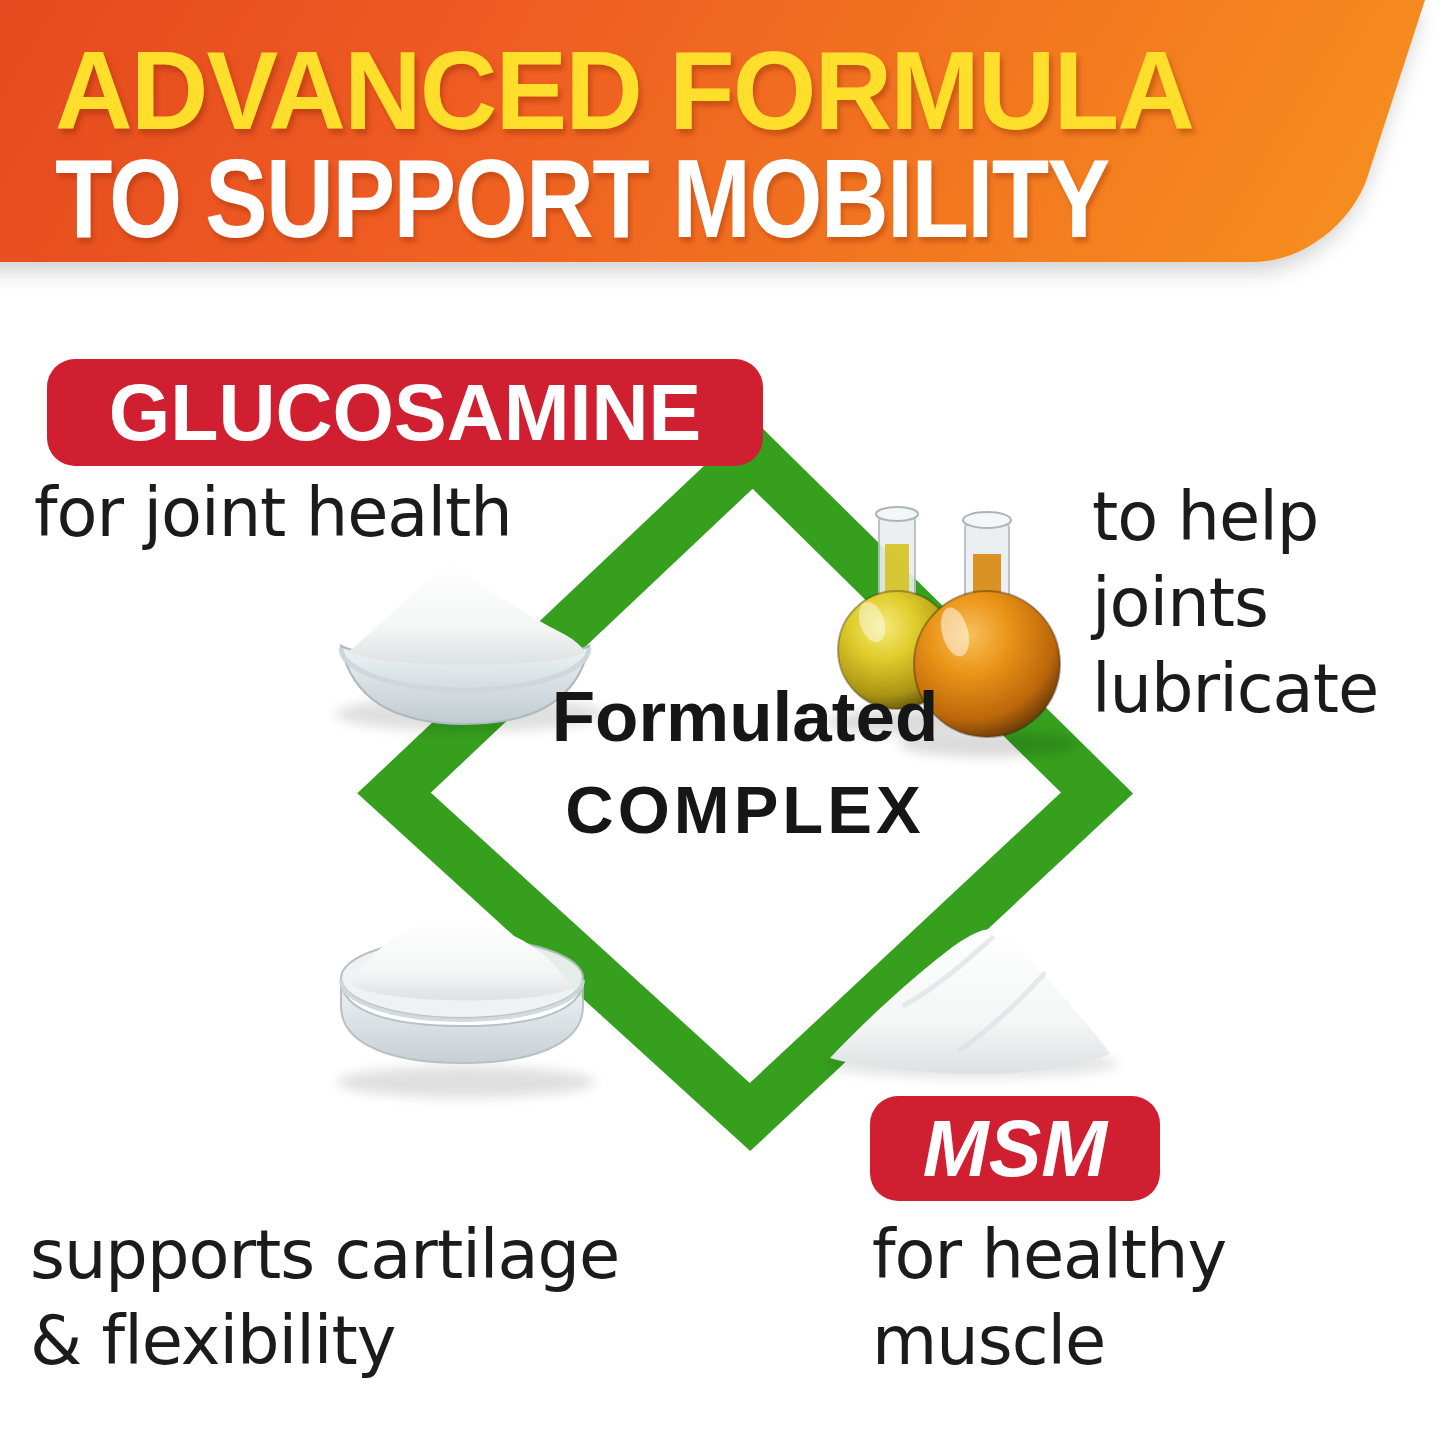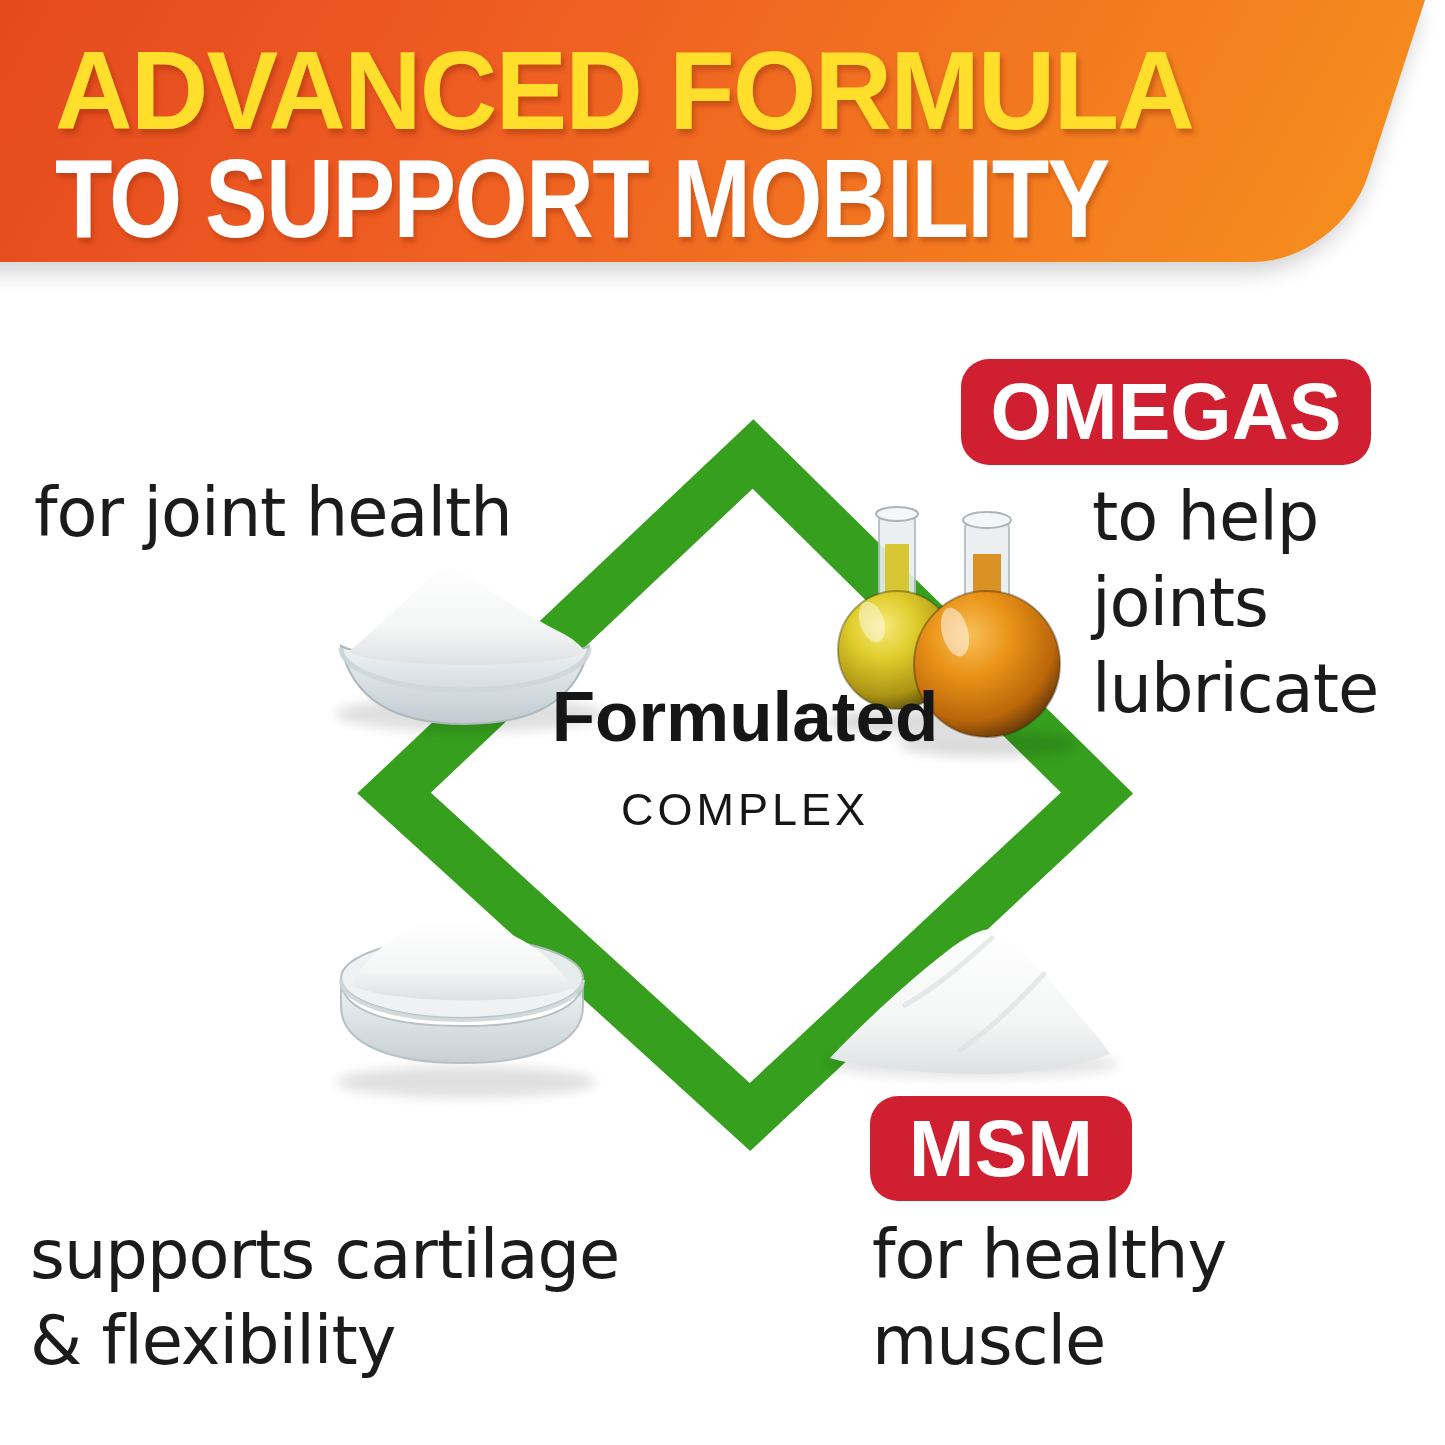--- a/index.html
+++ b/index.html
@@ -38,38 +38,38 @@
 
   
   .badge{
     position:absolute;z-index:20;display:flex;align-items:center;justify-content:center;
     background:var(--badge-red,#d01f30);color:#ffffff;border-radius:28px;
     font-weight:800;font-size:79px;letter-spacing:0;white-space:nowrap;
   }
   #badge-glucosamine{left:47px;top:359px;width:716px;height:107px;}
   #badge-omegas{left:961px;top:359px;width:410px;height:106px;}
   #badge-chondroitin{left:40px;top:1099px;width:690px;height:104px;}
-  #badge-msm{left:870px;top:1096px;width:262px;height:105px;}
+  #badge-msm{left:870px;top:1096px;width:290px;height:105px;font-style:italic;}
 
   
   .desc{
     position:absolute;z-index:20;color:var(--text-dark,#1b1b1b);
     font-family:"DejaVu Sans","Liberation Sans",sans-serif;
     font-size:67px;font-weight:400;line-height:86px;letter-spacing:-1px;white-space:nowrap;
   }
   #desc-glucosamine{left:34px;top:470px;}
   #desc-omegas{left:1092px;top:474px;}
   #desc-chondroitin{left:30px;top:1212px;}
   #desc-msm{left:872px;top:1212px;}
 
   
   .center-text{position:absolute;left:445px;top:650px;width:600px;z-index:15;text-align:center;}
   .center-line1{font-size:74px;line-height:80px;font-weight:800;letter-spacing:4px;color:var(--diamond-green,#36a01e);}
   .center-line2{font-size:71px;line-height:78px;font-weight:700;margin-top:28px;color:#161616;}
-  .center-line3{font-size:45px;line-height:72px;font-weight:400;margin-top:18px;letter-spacing:4px;color:#161616;}
+  .center-line3{font-size:67px;line-height:72px;font-weight:700;margin-top:18px;letter-spacing:4px;color:#161616;}
 </style>
 </head>
 <body>
 
 <div id="canvas">
 
   <div class="banner">
     <div class="banner-inner">
       <div class="banner-line1">ADVANCED FORMULA</div>
       <div class="banner-line2">TO SUPPORT MOBILITY</div>
@@ -143,21 +143,21 @@
       <path d="M830 1058 C868 1018 912 978 946 952 C968 935 986 926 997 930 C1018 946 1052 982 1078 1014 C1092 1030 1104 1044 1110 1054 C1072 1070 1006 1077 942 1073 C896 1070 852 1065 830 1058 Z" fill="url(#gPowder)"></path>
       <path d="M905 1005 C940 985 965 962 992 938 M960 1050 C990 1030 1020 1000 1044 974" fill="none" stroke="#d9dddd" stroke-width="5" opacity="0.6" stroke-linecap="round"></path>
     </g>
   </svg>
 
   <div class="center-text">
     <div class="center-line2">Formulated</div>
     <div class="center-line3">COMPLEX</div>
   </div>
 
-  <div class="badge" id="badge-omegas">OMEGAS</div>
+  <div class="badge" id="badge-glucosamine">GLUCOSAMINE</div>
   <div class="badge" id="badge-msm">MSM</div>
 
   <div class="desc" id="desc-glucosamine">
     <div>for joint health</div>
   </div>
   <div class="desc" id="desc-omegas">
     <div>to help</div>
     <div>joints</div>
     <div>lubricate</div>
   </div>

